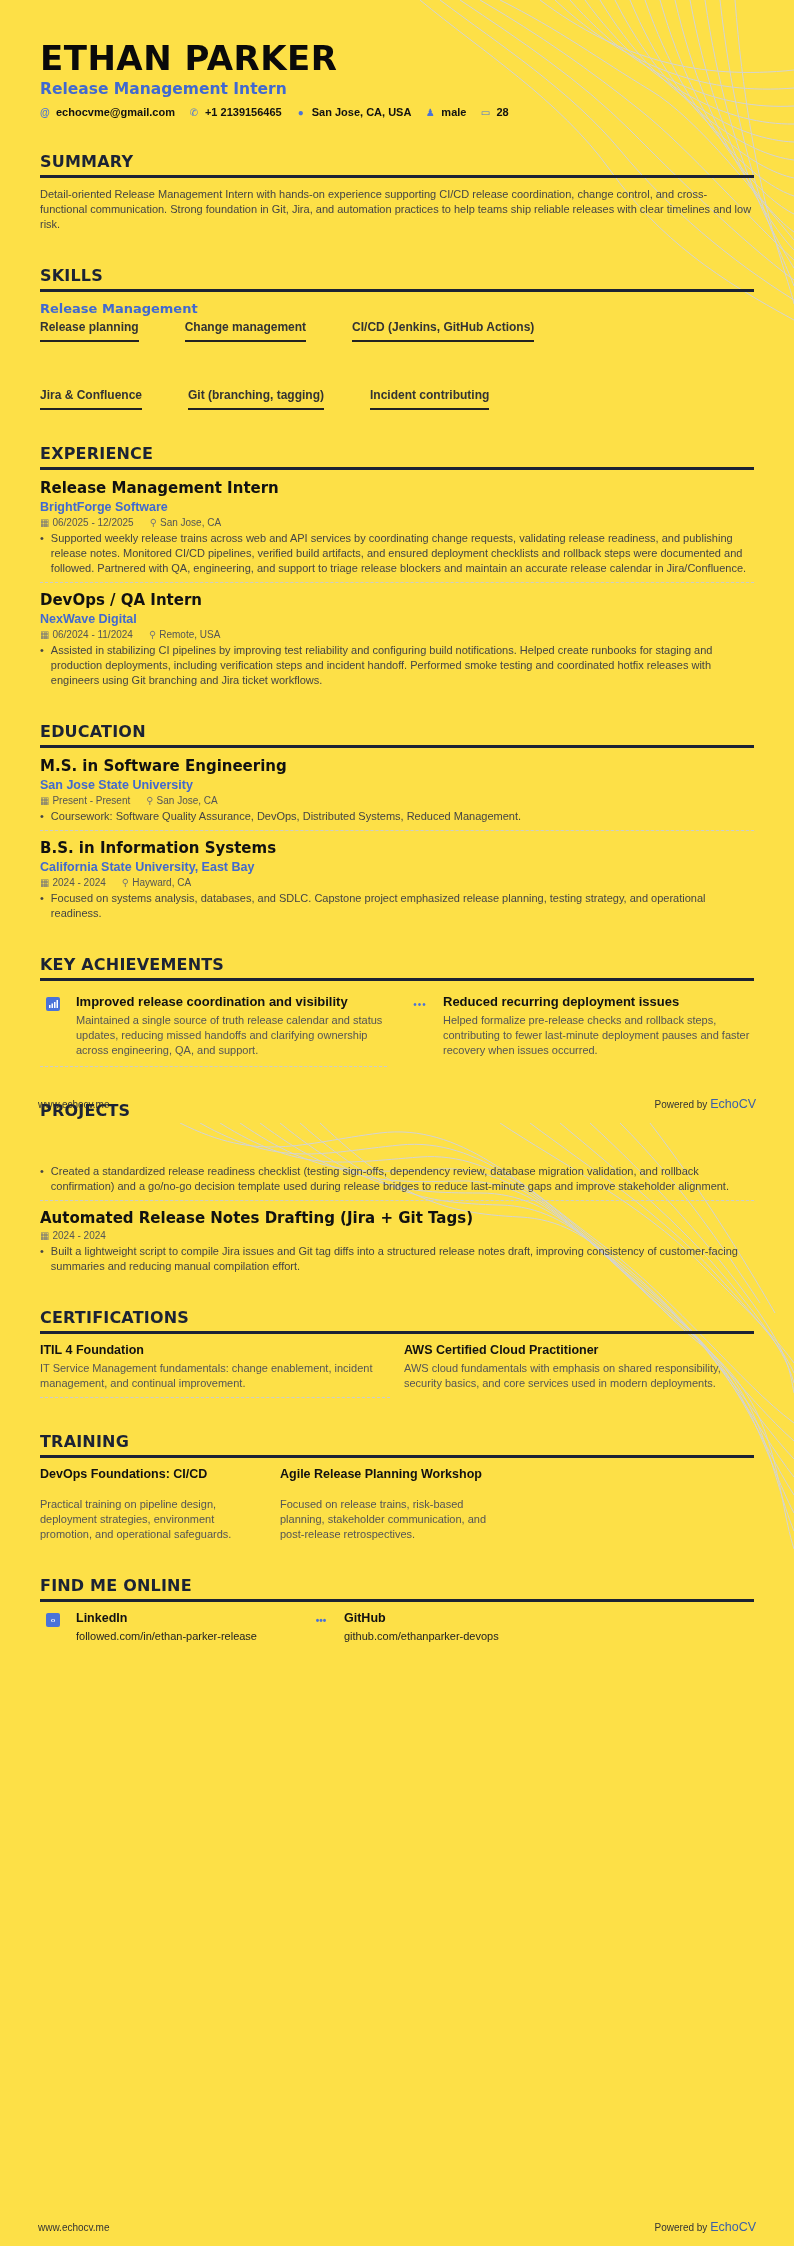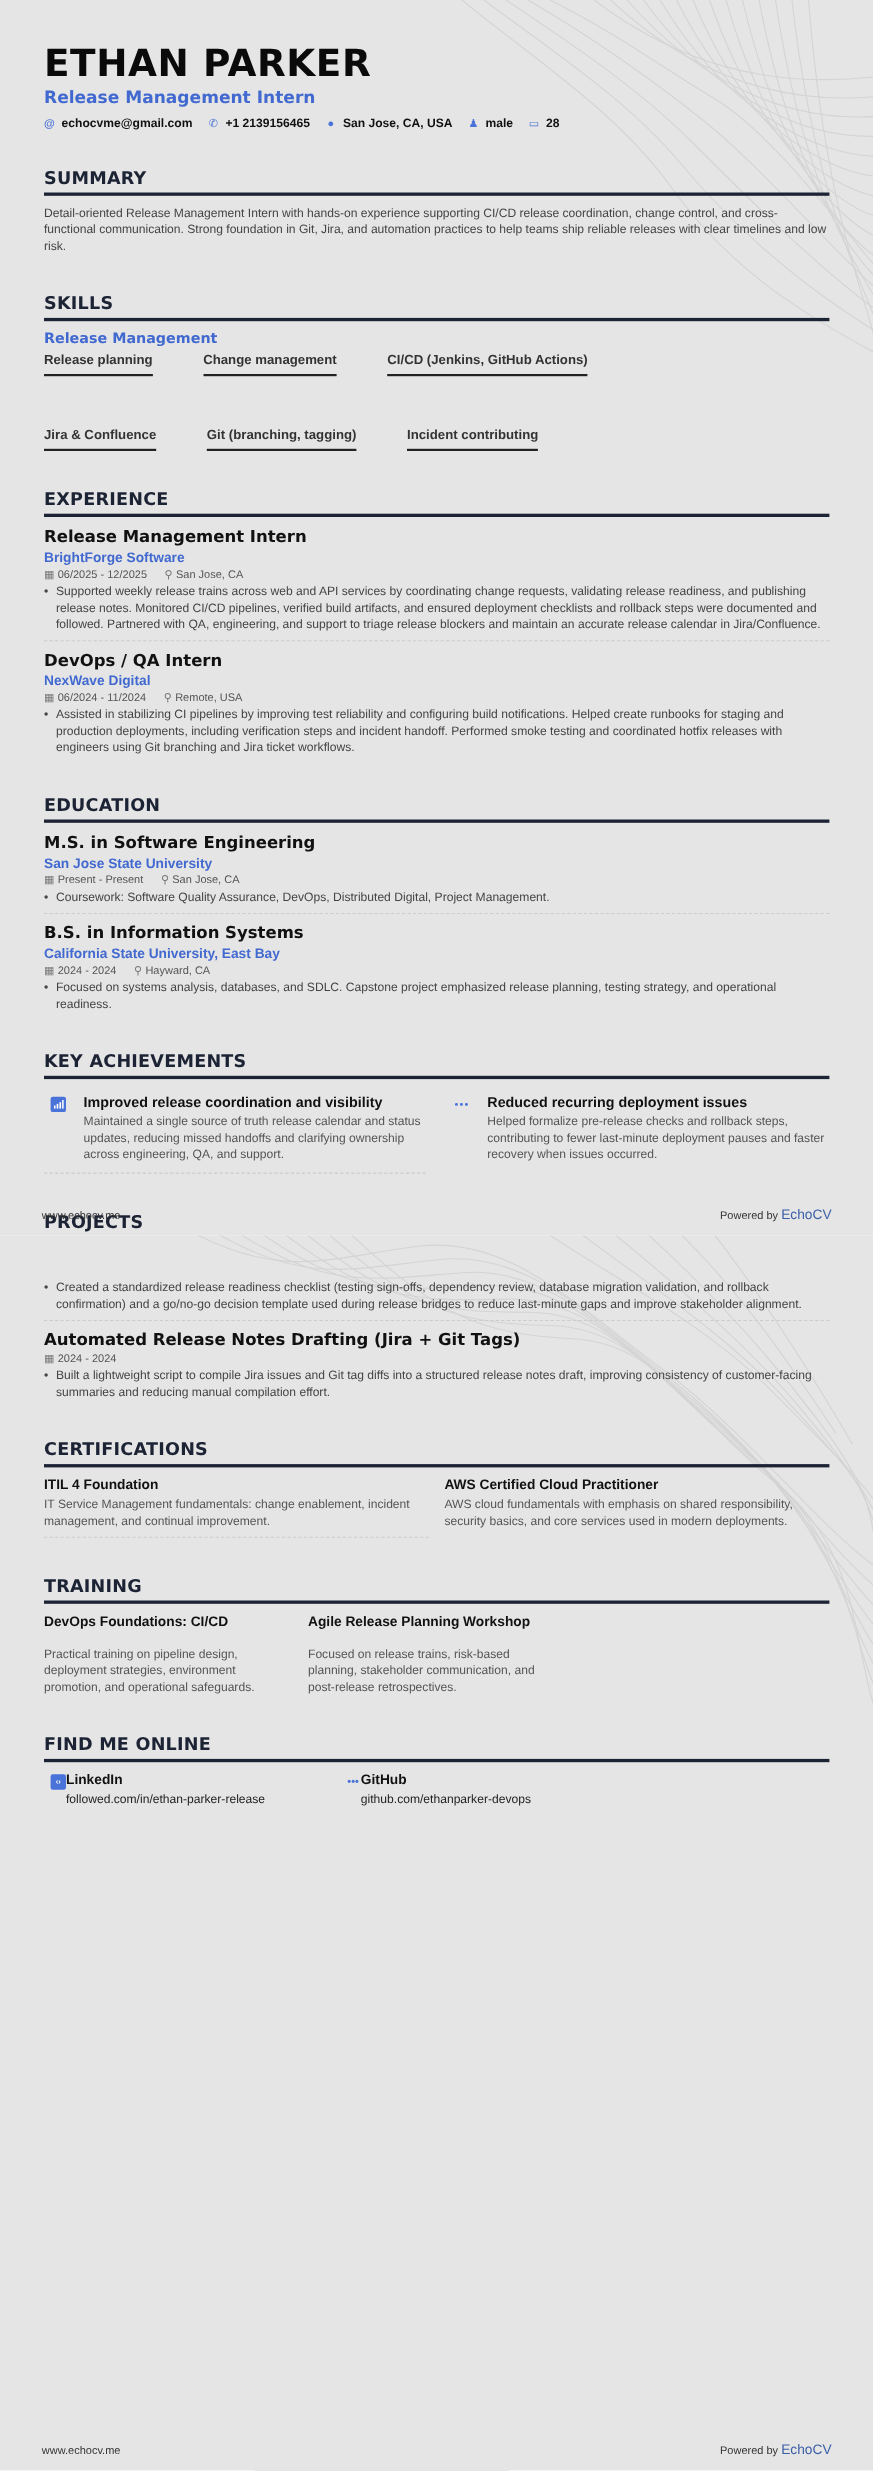--- a/index.html
+++ b/index.html
@@ -1,18 +1,18 @@
 <!DOCTYPE html>
 <html><head>
 <meta charset="utf-8">
 <style>
   * { box-sizing: border-box; margin: 0; padding: 0; }
   html, body { width: 794px; background: #ffffff; }
   body { font-family: "Liberation Sans", "DejaVu Sans", sans-serif; color: #333; position: relative; }
-  .page { position: relative; width: 794px; height: 1123px; overflow: hidden; background: #e5e5e5; }
+  .page { position: relative; width: 794px; height: 1123px; overflow: hidden; background: #fde047; }
   .page2 { height: 1123px; }
   .waves { position: absolute; top: 0; right: 0; width: 794px; height: 1123px; pointer-events: none; z-index: 0; }
   .content { position: relative; z-index: 1; padding: 38px 40px 0 40px; }
   .page2 .content { padding-top: 38px; }
 
   .name { font-family: "DejaVu Sans", sans-serif; font-weight: 700; font-size: 34px; letter-spacing: 0.5px; color: #0a0a0a; line-height: 40px; }
   .role { font-family: "DejaVu Sans", sans-serif; font-weight: 700; font-size: 15.5px; color: #4169d0; margin-top: 2px; }
   .contacts { display: flex; align-items: center; gap: 14px; margin-top: 8px; font-size: 11px; font-weight: 700; color: #111; }
   .contact { display: flex; align-items: center; gap: 6px; }
   .ci { color: #4a73d9; font-size: 10px; width: 10px; display: inline-flex; justify-content: center; }
@@ -46,21 +46,21 @@
   .cert-grid { display: grid; grid-template-columns: 1fr 1fr; column-gap: 14px; }
   .cert-title { font-weight: 700; font-size: 12.5px; color: #111; }
   .cert-desc { font-size: 11px; line-height: 15px; color: #555; margin-top: 4px; }
   .cert-left { border-bottom: 1px dashed #ccc; padding-bottom: 6px; }
 
   .train-grid { display: grid; grid-template-columns: 240px 240px; column-gap: 0; }
   .train-title { font-weight: 700; font-size: 12.5px; color: #111; }
   .train-desc { font-size: 11px; line-height: 15px; color: #555; margin-top: 16px; width: 220px; }
 
   .online-grid { display: flex; gap: 18px; }
-  .online { display: flex; }
+  .online { display: flex; gap: 16px; }
   .online-icon { width: 14px; height: 14px; border-radius: 2px; margin-left: 6px; margin-top: 2px; display: flex; align-items: center; justify-content: center; font-size: 7px; color: #fff; font-weight: 700; }
   .online-icon.filled { background: #4a73d9; }
   .online-icon.dots { color: #4a73d9; font-size: 10px; }
   .online-title { font-weight: 700; font-size: 12.5px; color: #111; }
   .online-url { font-size: 11px; color: #222; margin-top: 5px; }
 
   .footer { position: absolute; left: 38px; right: 38px; bottom: 12px; display: flex; justify-content: space-between; align-items: baseline; z-index: 2; }
   .footer-url { font-size: 10px; color: #333; }
   .powered { font-size: 10px; color: #333; }
   .powered b { font-weight: 400; font-size: 12.5px; color: #3b5fa8; }
@@ -178,21 +178,21 @@
 
       <div>
         <div class="item-title">M.S. in Software Engineering</div>
         <div class="item-sub">San Jose State University</div>
         <div class="meta">
           <div><span class="ic">▦</span><span>Present - Present</span></div>
           <div><span class="ic">⚲</span><span>San Jose, CA</span></div>
         </div>
         <div class="bullet">
             <span class="dot">•</span>
-            <span>Coursework: Software Quality Assurance, DevOps, Distributed Digital, Project Management.</span>
+            <span>Coursework: Software Quality Assurance, DevOps, Distributed Systems, Reduced Management.</span>
           </div>
       </div>
       <div class="divider"></div>
       <div>
         <div class="item-title">B.S. in Information Systems</div>
         <div class="item-sub">California State University, East Bay</div>
         <div class="meta">
           <div><span class="ic">▦</span><span>2024 - 2024</span></div>
           <div><span class="ic">⚲</span><span>Hayward, CA</span></div>
         </div>

